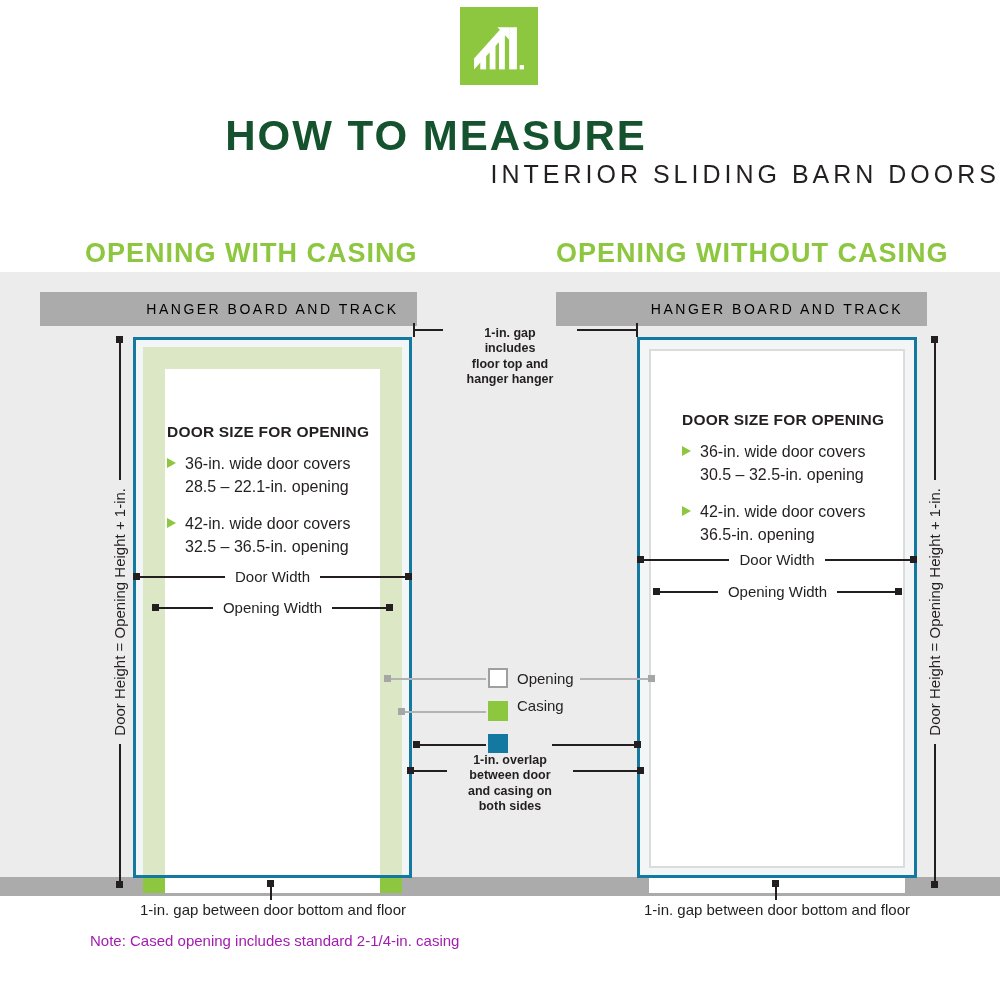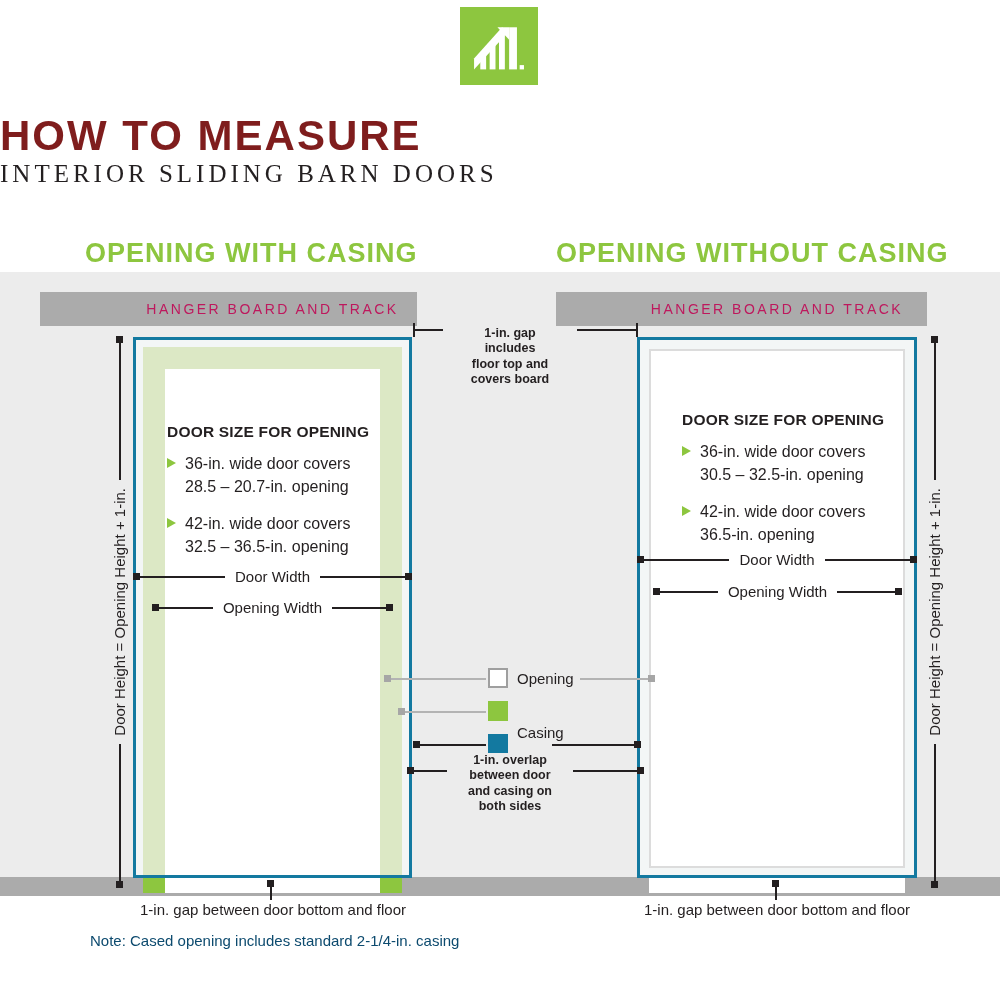--- a/index.html
+++ b/index.html
@@ -2,31 +2,31 @@
 <html><head>
 <meta charset="utf-8">
 <style>
   html,body{margin:0;padding:0;background:#fff;}
   .canvas{position:relative;width:1000px;height:1000px;background:#ffffff;
           font-family:"Liberation Sans",sans-serif;color:#231f20;overflow:hidden;}
   .abs{position:absolute;}
 
   
   .logo{left:460px;top:7px;width:78px;height:78px;background:#8dc63f;}
-  .title{left:0;top:112px;width:872px;text-align:left;font-size:42px;font-weight:700;
-         letter-spacing:2px;color:#7f1d1d;}
-  .subtitle{left:0;top:160px;width:1000px;text-align:left;font-size:25px;font-weight:500;
-            letter-spacing:4px;color:#231f20;font-family:Liberation Serif, serif;}
+  .title{left:0;top:112px;width:872px;text-align:center;font-size:42px;font-weight:700;
+         letter-spacing:2px;color:#14532d;}
+  .subtitle{left:0;top:160px;width:1000px;text-align:right;font-size:25px;font-weight:500;
+            letter-spacing:4px;color:#231f20;}
   .sec-head{top:238px;font-size:27px;font-weight:700;letter-spacing:1px;color:#8dc63f;white-space:nowrap;}
 
   
   .wall{left:0;top:272px;width:1000px;height:624px;background:#ececec;}
   .floor{left:0;top:877px;width:1000px;height:19px;background:#ababab;}
   .hanger{top:292px;height:34px;background:#ababab;}
-  .hanger-label{top:301px;text-align:center;font-size:14px;letter-spacing:2.5px;color:#be185d;font-weight:500;white-space:nowrap;}
+  .hanger-label{top:301px;text-align:center;font-size:14px;letter-spacing:2.5px;color:#000000;font-weight:500;white-space:nowrap;}
 
   .door-rect{top:337px;height:541px;border:3px solid #1379a0;background:#f3f6f6;box-sizing:border-box;}
   .casing-pale{background:#dce8c5;}
   .casing-bright{background:#8dc63f;}
   .opening-white{background:#ffffff;}
   .opening-bordered{background:#ffffff;border:2px solid #dcdcdc;box-sizing:border-box;}
 
   
   .mline{display:flex;align-items:center;height:9px;}
   .sqb{width:7px;height:7px;background:#231f20;flex:none;}
@@ -54,21 +54,21 @@
 
   
   .conn{display:flex;align-items:center;height:7px;}
   .conn .gln{height:2px;background:#b3b3b3;flex:1;}
   .conn .gsq{width:7px;height:7px;background:#a6a6a6;flex:none;}
   .conn .bln{height:2px;background:#231f20;flex:1;}
   .swatch{width:20px;height:20px;box-sizing:border-box;}
   .leg-label{font-size:15px;font-weight:500;color:#231f20;white-space:nowrap;}
 
   .gap-label{font-size:15px;font-weight:500;text-align:center;white-space:nowrap;color:#231f20;}
-  .note{font-size:15px;font-weight:500;color:#0c4a6e;white-space:nowrap;}
+  .note{font-size:15px;font-weight:500;color:#a21caf;white-space:nowrap;}
 </style>
 </head>
 <body>
 
 <div class="canvas">
 
   <div class="abs logo">
     <svg width="78" height="78" viewBox="0 0 100 100">
       <rect x="0" y="0" width="100" height="100" fill="#8dc63f"></rect>
       <polygon points="18,80 18,66 54,26 61,33" fill="#ffffff"></polygon>
@@ -101,21 +101,21 @@
   <div class="abs opening-white" style="left:165px;top:369px;width:215px;height:506px;"></div>
   <div class="abs casing-bright" style="left:143px;top:878px;width:22px;height:15px;"></div>
   <div class="abs casing-bright" style="left:380px;top:878px;width:22px;height:15px;"></div>
   <div class="abs opening-white" style="left:165px;top:878px;width:215px;height:15px;"></div>
 
   <div class="abs" style="left:167px;top:423px;">
     <div class="ds-title">DOOR SIZE FOR OPENING</div>
     <div class="ds-item">
       <span class="tri"></span>
       <span><span>36-in. wide door covers</span><br>
-      <span>28.5 – 20.7-in. opening</span></span>
+      <span>28.5 – 22.1-in. opening</span></span>
     </div>
     <div class="ds-item">
       <span class="tri"></span>
       <span><span>42-in. wide door covers</span><br>
       <span>32.5 – 36.5-in. opening</span></span>
     </div>
   </div>
 
   <div class="abs mline" style="left:133px;top:572px;width:279px;">
     <span class="sqb"></span>
@@ -183,40 +183,40 @@
 
   <div class="abs tickline" style="left:413px;top:323px;width:225px;">
     <span class="tick"></span>
     <span class="lnb"></span>
     <span class="tick"></span>
   </div>
   <div class="abs small-note" style="left:443px;top:326px;width:134px;">
     <div>1-in. gap</div>
     <div>includes</div>
     <div>floor top and</div>
-    <div>covers board</div>
+    <div>hanger hanger</div>
   </div>
 
   <div class="abs conn" style="left:384px;top:675px;width:102px;">
     <span class="gsq"></span>
       <span class="gln"></span>
   </div>
   <div class="abs swatch" style="left:488px;top:668px;background:#ffffff;border:2px solid #9f9f9f;"></div>
   <div class="abs leg-label" style="left:517px;top:670px;">Opening</div>
   <div class="abs conn" style="left:580px;top:675px;width:75px;">
     <span class="gln"></span>
       <span class="gsq"></span>
   </div>
 
   <div class="abs conn" style="left:398px;top:708px;width:88px;">
     <span class="gsq"></span>
       <span class="gln"></span>
   </div>
   <div class="abs swatch" style="left:488px;top:701px;background:#8dc63f;"></div>
-  <div class="abs leg-label" style="left:517px;top:724px;">Casing</div>
+  <div class="abs leg-label" style="left:517px;top:697px;">Casing</div>
 
   <div class="abs conn" style="left:413px;top:741px;width:73px;">
     <span class="sqb"></span>
       <span class="bln"></span>
   </div>
   <div class="abs swatch" style="left:488px;top:734px;background:#1379a0;"></div>
   <div class="abs leg-label" style="left:517px;top:760px;">Door</div>
   <div class="abs conn" style="left:552px;top:741px;width:89px;">
     <span class="bln"></span>
       <span class="sqb"></span>

